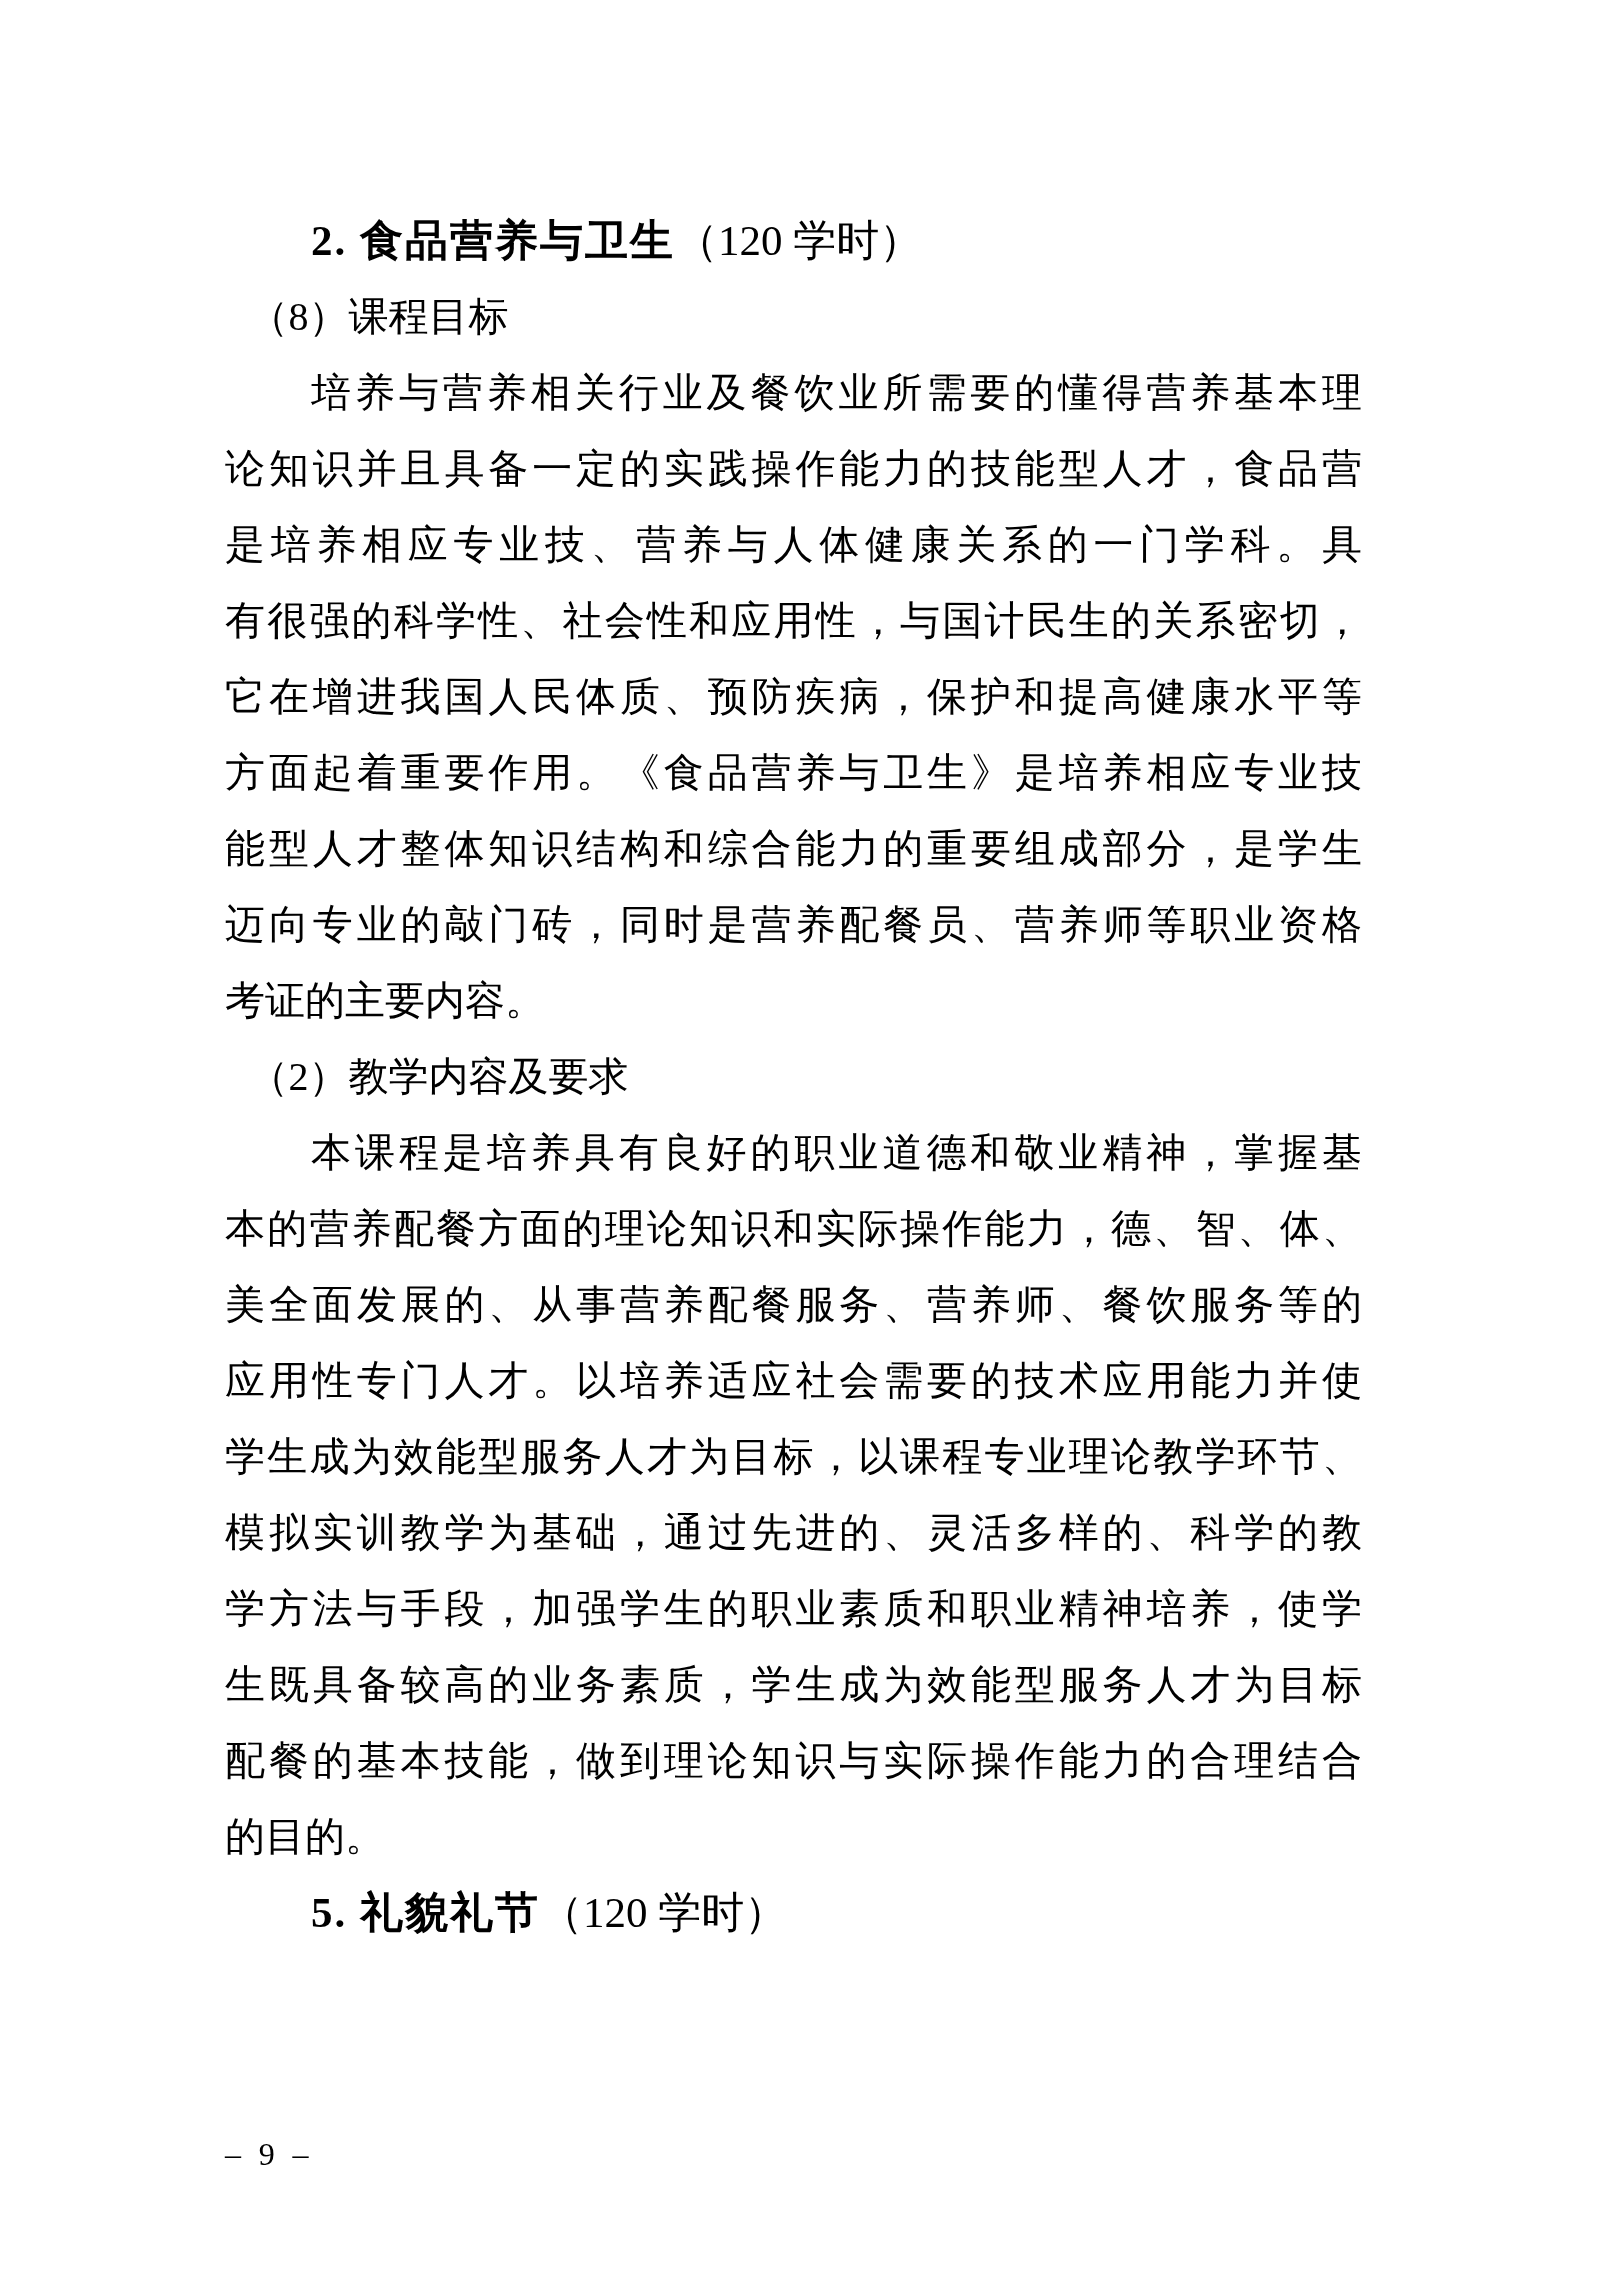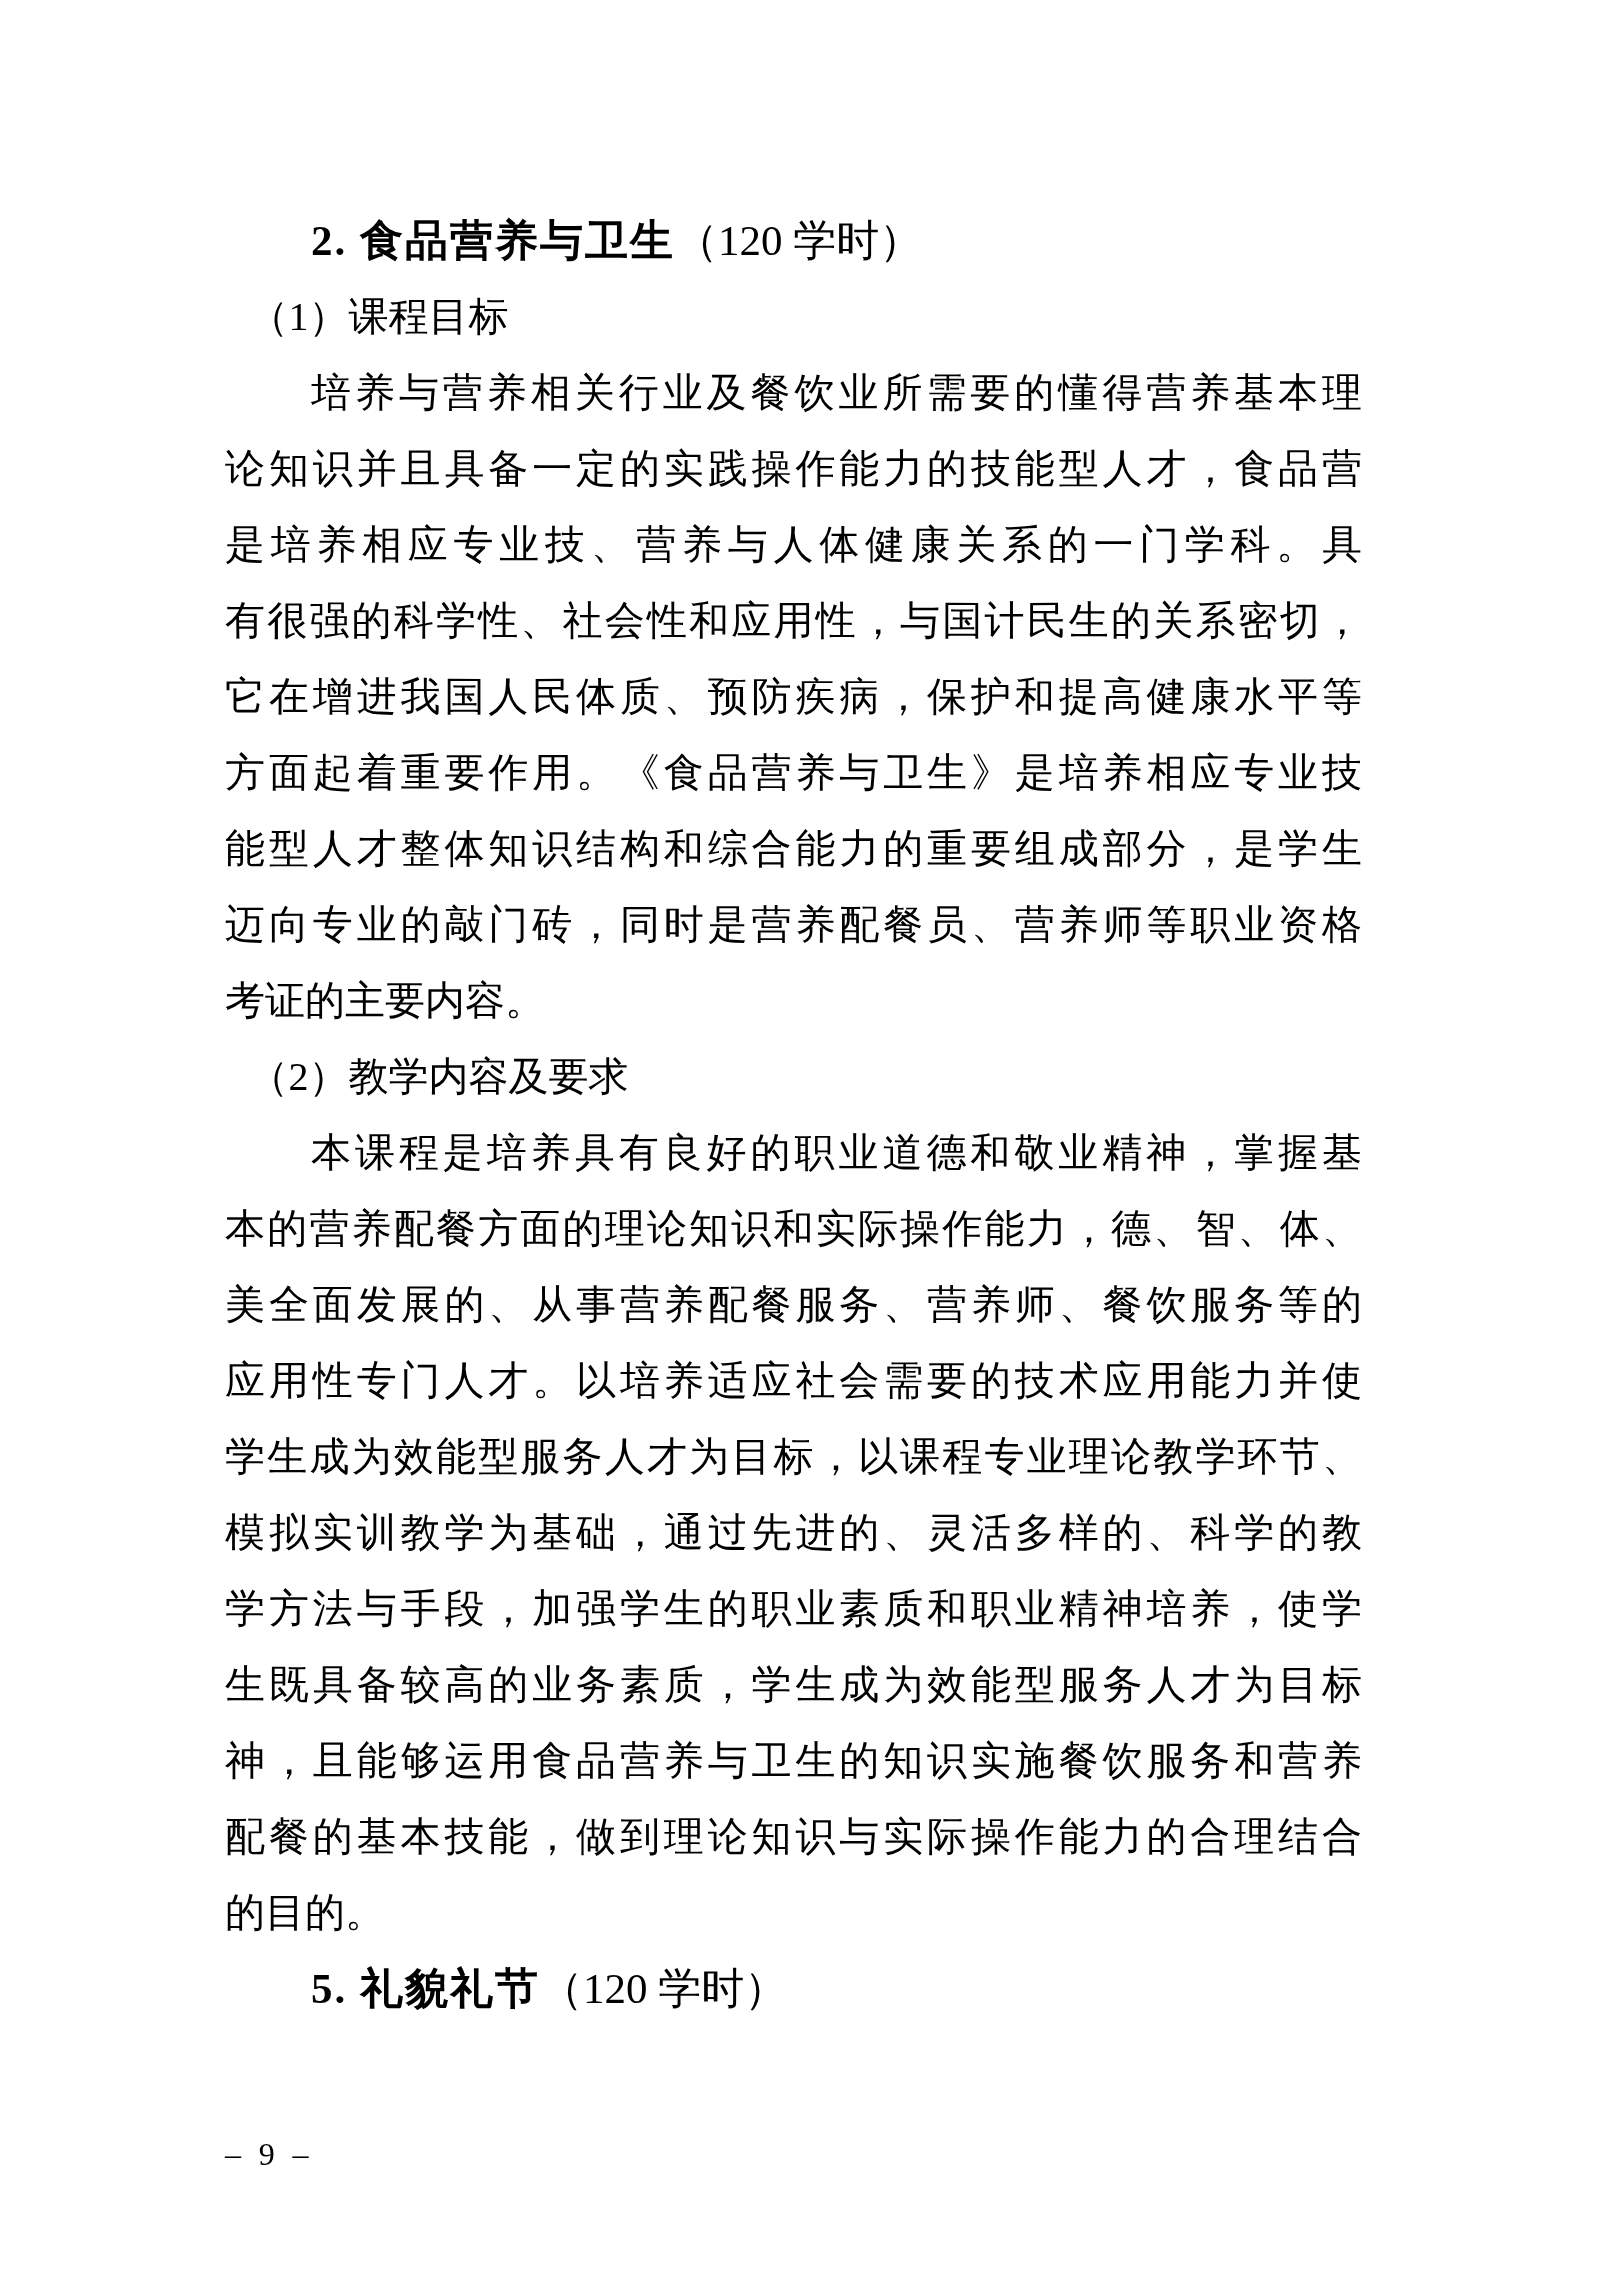--- a/index.html
+++ b/index.html
@@ -55,39 +55,38 @@
     letter-spacing: 4.9px;
     color: #000000;
   }
 </style>
 </head>
 <body>
 
 <div class="page">
   <div class="content" id="content">
       <div class="tline heading"><span class="hbold">2. 食品营养与卫生</span><span class="hreg">（120 学时）</span></div>
-      <div class="tline subheading">（1）课程目标</div>
+      <div class="tline subheading">（8）课程目标</div>
       <div class="tline line indent fill">培养与营养相关行业及餐饮业所需要的懂得营养基本理</div>
       <div class="tline line fill">论知识并且具备一定的实践操作能力的技能型人才，食品营</div>
       <div class="tline line fill">是培养相应专业技、营养与人体健康关系的一门学科。具</div>
       <div class="tline line fill">有很强的科学性、社会性和应用性，与国计民生的关系密切，</div>
       <div class="tline line fill">它在增进我国人民体质、预防疾病，保护和提高健康水平等</div>
       <div class="tline line fill">方面起着重要作用。《食品营养与卫生》是培养相应专业技</div>
       <div class="tline line fill">能型人才整体知识结构和综合能力的重要组成部分，是学生</div>
       <div class="tline line fill">迈向专业的敲门砖，同时是营养配餐员、营养师等职业资格</div>
       <div class="tline line">考证的主要内容。</div>
       <div class="tline subheading">（2）教学内容及要求</div>
       <div class="tline line indent fill">本课程是培养具有良好的职业道德和敬业精神，掌握基</div>
       <div class="tline line fill">本的营养配餐方面的理论知识和实际操作能力，德、智、体、</div>
       <div class="tline line fill">美全面发展的、从事营养配餐服务、营养师、餐饮服务等的</div>
       <div class="tline line fill">应用性专门人才。以培养适应社会需要的技术应用能力并使</div>
       <div class="tline line fill">学生成为效能型服务人才为目标，以课程专业理论教学环节、</div>
       <div class="tline line fill">模拟实训教学为基础，通过先进的、灵活多样的、科学的教</div>
       <div class="tline line fill">学方法与手段，加强学生的职业素质和职业精神培养，使学</div>
       <div class="tline line fill">生既具备较高的业务素质，学生成为效能型服务人才为目标</div>
-      <div class="tline line fill">神，且能够运用食品营养与卫生的知识实施餐饮服务和营养</div>
       <div class="tline line fill">配餐的基本技能，做到理论知识与实际操作能力的合理结合</div>
       <div class="tline line">的目的。</div>
       <div class="tline heading"><span class="hbold">5. 礼貌礼节</span><span class="hreg">（120 学时）</span></div>
     </div>
   <div class="page-number">– 9 –</div>
 </div>
 
 
 </body></html>

